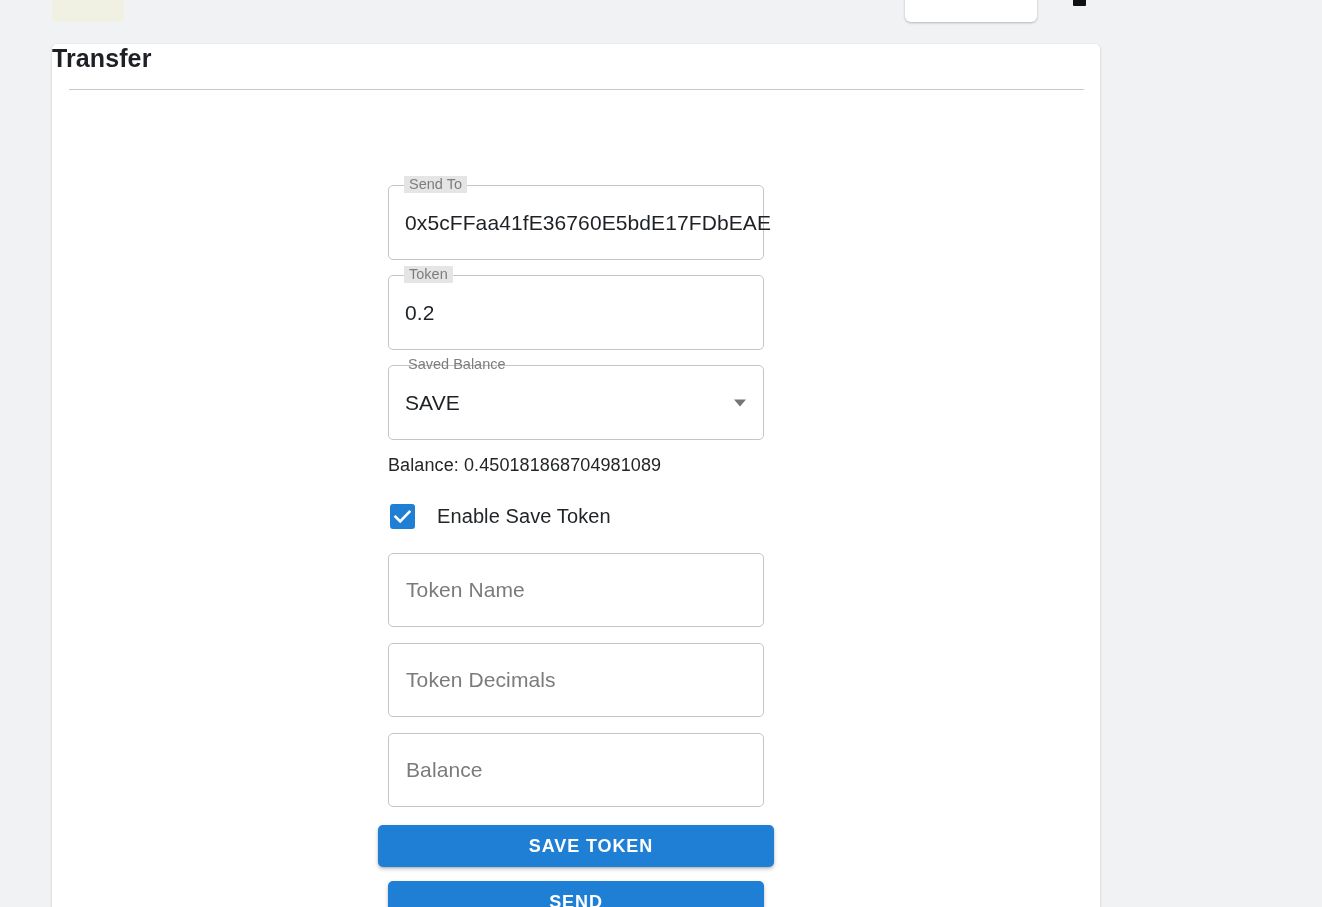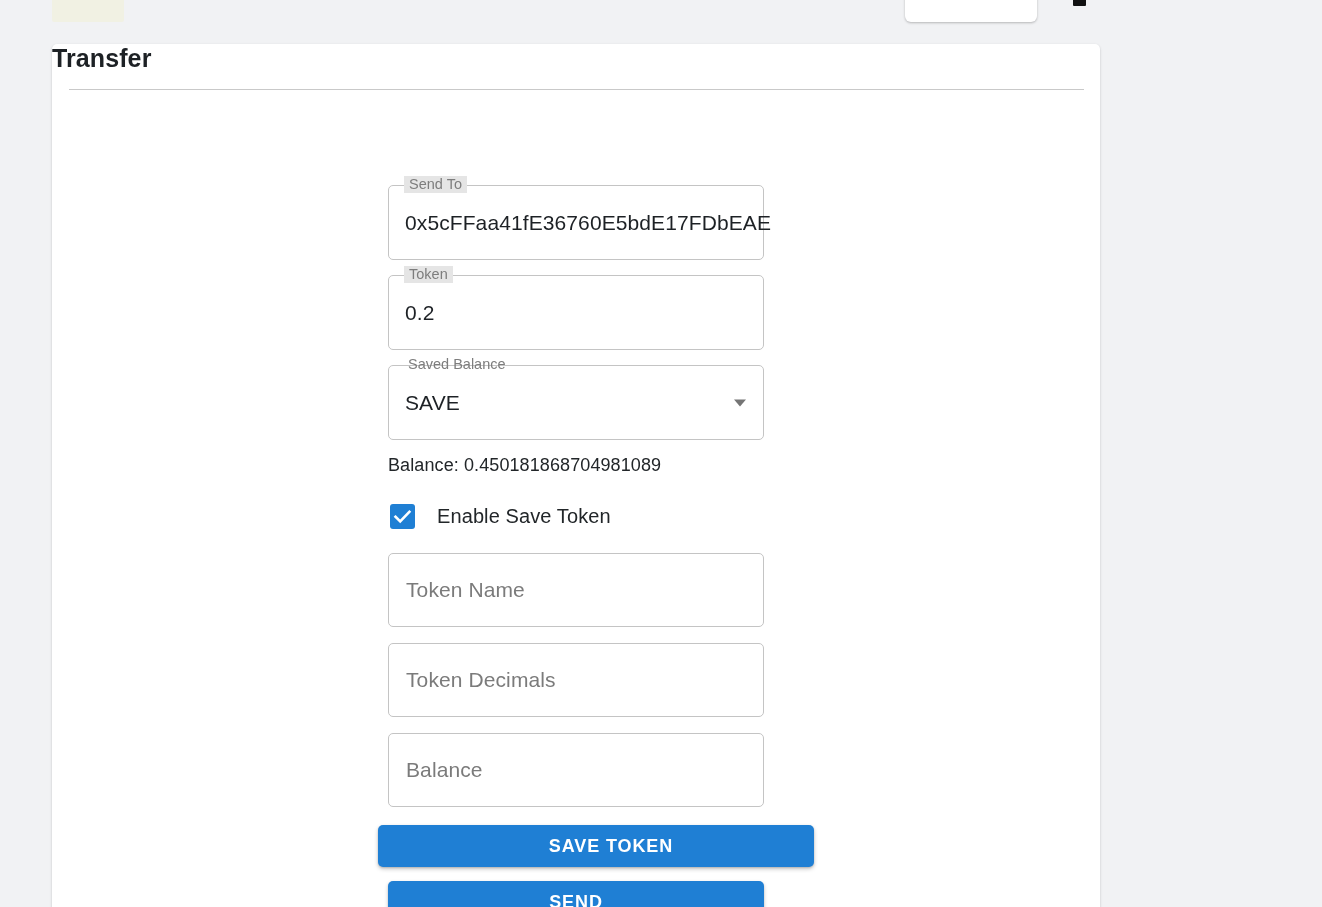--- a/index.html
+++ b/index.html
@@ -194,21 +194,21 @@
     background: #1f7fd4;
     color: #ffffff;
     font-family: "Liberation Sans", sans-serif;
     font-size: 18px;
     font-weight: bold;
     letter-spacing: 0.9px;
     cursor: pointer;
     text-align: center;
   }
   .btn-save {
-    width: 436px;
+    width: 396px;
     height: 42px;
     margin-left: -10px;
     margin-top: 18px;
     box-shadow: 0 2px 4px rgba(0,0,0,0.22), 0 1px 2px rgba(0,0,0,0.14);
     padding-left: 36px;
   }
   .btn-send {
     width: 376px;
     height: 42px;
     margin-top: 14px;

